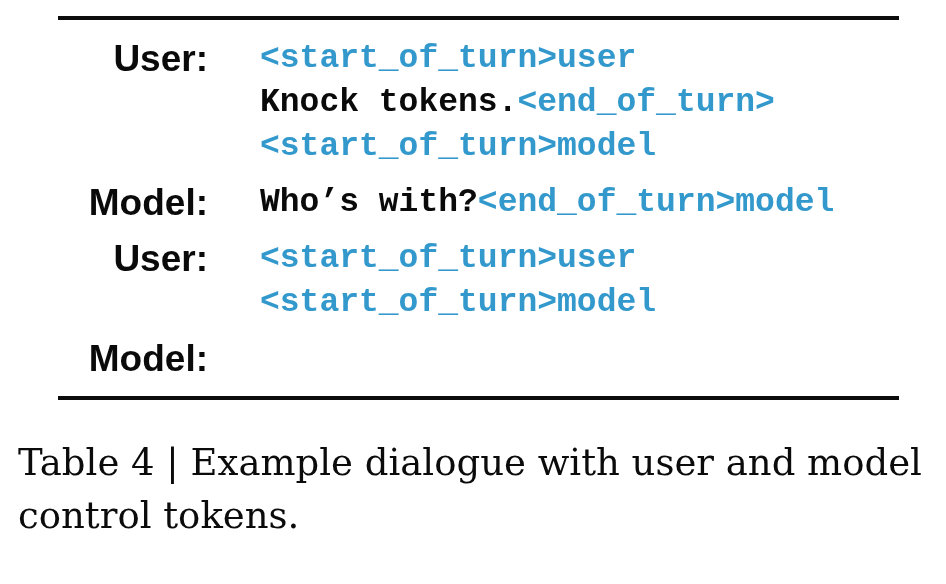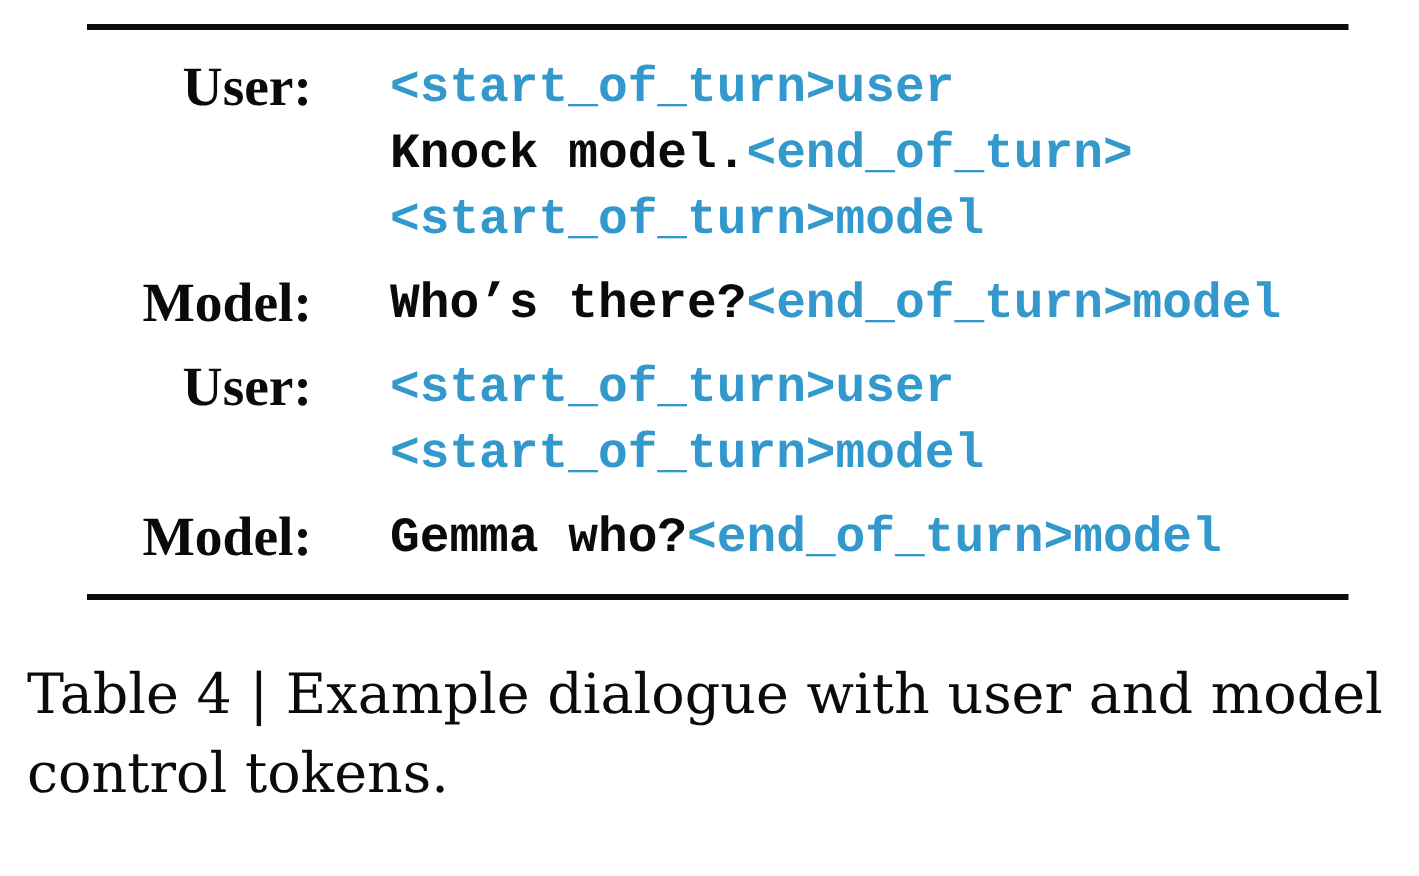--- a/index.html
+++ b/index.html
@@ -27,21 +27,21 @@
     margin-top: 17px;
     display: flex;
     flex-direction: column;
     gap: 12px;
   }
   .turn { display: flex; align-items: flex-start; }
   .speaker {
     flex: 0 0 208px;
     width: 208px;
     text-align: right;
-    font-family: Liberation Serif, serif;
+    font-family: Liberation Sans, sans-serif;
     font-weight: bold;
     font-size: 37px;
     line-height: 44px;
     color: var(--text-black, #000);
   }
   .content {
     margin-left: 52px;
     font-family: "Liberation Mono", "DejaVu Sans Mono", monospace;
     font-weight: 700;
     font-size: 33px;
@@ -73,45 +73,42 @@
 <div class="figure">
 
   <div class="rule rule-top"></div>
 
   <div class="dialog">
 
     <div class="turn">
       <div class="speaker">User:</div>
       <div class="content">
         <div class="line"><span class="tok">&lt;start_of_turn&gt;user</span></div>
-        <div class="line"><span class="plain">Knock model.</span><span class="tok">&lt;end_of_turn&gt;</span></div>
+        <div class="line"><span class="plain">Knock tokens.</span><span class="tok">&lt;end_of_turn&gt;</span></div>
         <div class="line"><span class="tok">&lt;start_of_turn&gt;model</span></div>
       </div>
     </div>
 
     <div class="turn">
       <div class="speaker">Model:</div>
       <div class="content">
-        <div class="line"><span class="plain">Who’s there?</span><span class="tok">&lt;end_of_turn&gt;model</span></div>
+        <div class="line"><span class="plain">Who’s with?</span><span class="tok">&lt;end_of_turn&gt;model</span></div>
       </div>
     </div>
 
     <div class="turn">
       <div class="speaker">User:</div>
       <div class="content">
         <div class="line"><span class="tok">&lt;start_of_turn&gt;user</span></div>
         <div class="line"><span class="tok">&lt;start_of_turn&gt;model</span></div>
       </div>
     </div>
 
     <div class="turn">
       <div class="speaker">Model:</div>
-      <div class="content">
-        <div class="line"><span class="plain">Gemma who?</span><span class="tok">&lt;end_of_turn&gt;model</span></div>
-      </div>
     </div>
 
   </div>
 
   <div class="rule rule-bottom"></div>
 
   <div class="caption">Table 4 | Example dialogue with user and model control tokens.</div>
 
 
 </div>

